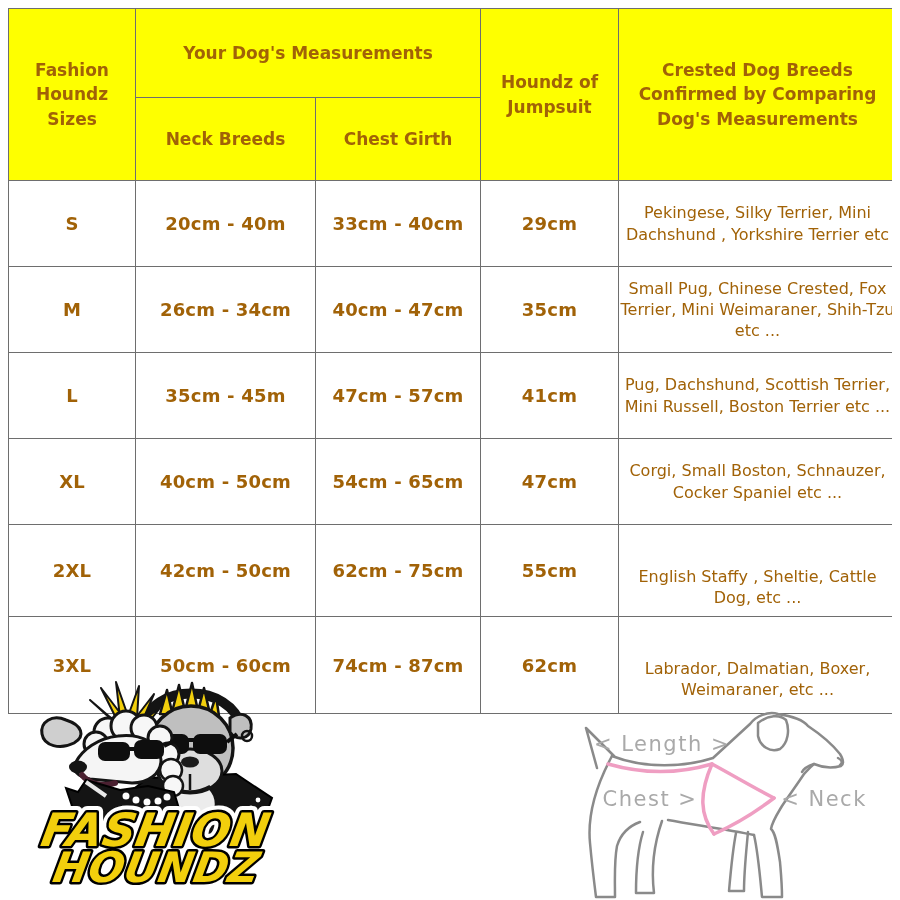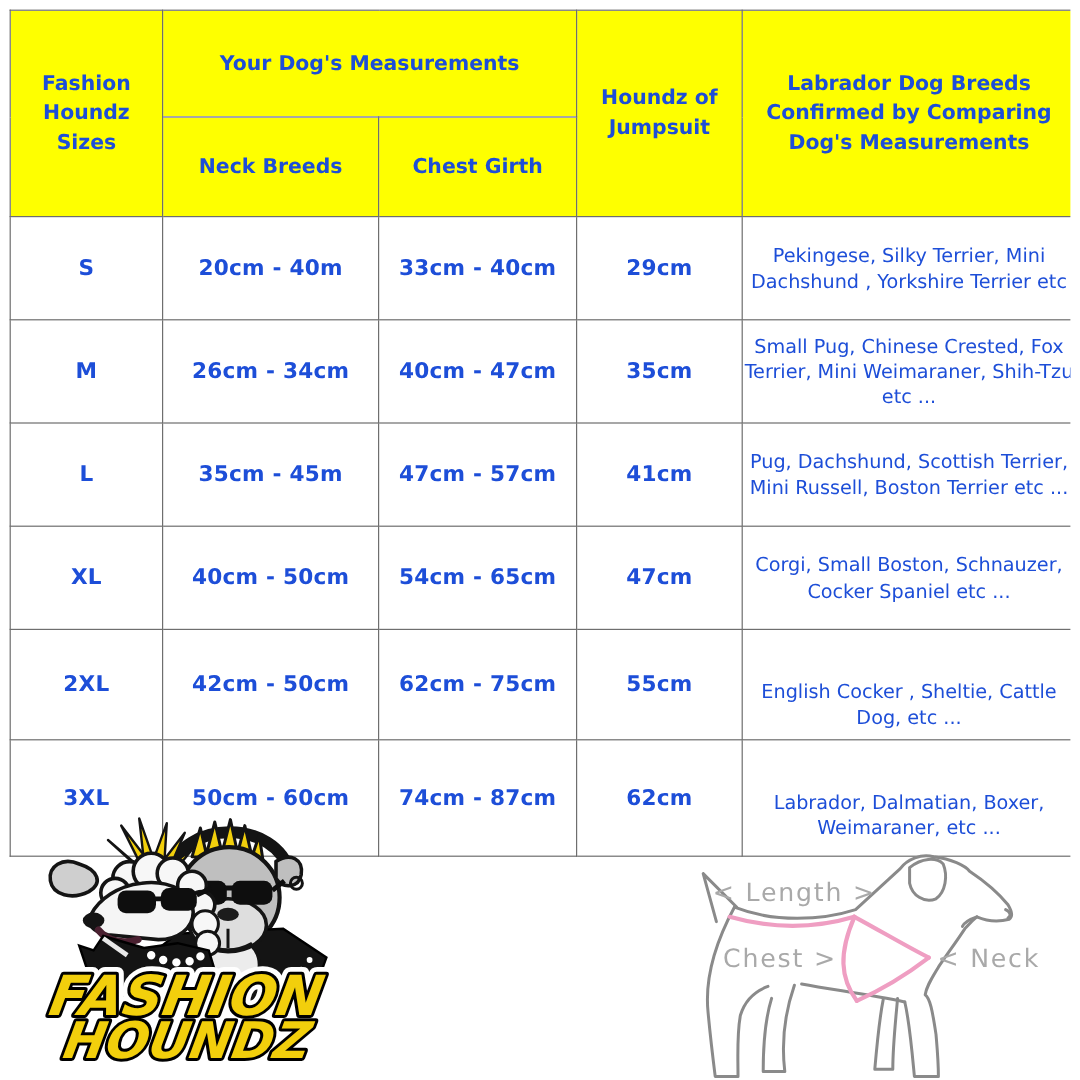--- a/index.html
+++ b/index.html
@@ -1,18 +1,18 @@
 <!DOCTYPE html>
 <html><head>
 <meta charset="utf-8">
 <style>
   html,body { margin:0; padding:0; background:#ffffff; }
   .sheet {
     position:relative; width:892px; height:900px; background:#ffffff;
-    font-family:"DejaVu Sans", sans-serif; color:#1d4ed8; overflow:hidden;
+    font-family:"DejaVu Sans", sans-serif; color:#a16207; overflow:hidden;
   }
 
   
   table.size-chart {
     position:absolute; left:8px; top:8px; width:888px;
     border-collapse:collapse; table-layout:fixed;
   }
   .size-chart th, .size-chart td {
     border:1px solid #6e6e6e; text-align:center; vertical-align:middle;
     padding:2px 8px; overflow:hidden;
@@ -49,21 +49,21 @@
         <col style="width:180px">
         <col style="width:165px">
       <col style="width:138px">
         <col style="width:278px">
     </colgroup>
     <thead>
       <tr>
         <th rowspan="2" class="th-top">Fashion Houndz Sizes</th>
         <th colspan="2" class="th-top">Your Dog's Measurements</th>
         <th rowspan="2">Houndz of Jumpsuit</th>
-        <th rowspan="2">Labrador Dog Breeds Confirmed by Comparing Dog's Measurements</th>
+        <th rowspan="2">Crested Dog Breeds Confirmed by Comparing Dog's Measurements</th>
       </tr>
       <tr>
         <th class="th-sub">Neck Breeds</th>
         <th class="th-sub">Chest Girth</th>
       </tr>
     </thead>
     <tbody>
       <tr>
         <td class="c-size">S</td>
         <td class="c-neck">20cm - 40m</td>
@@ -90,21 +90,21 @@
         <td class="c-neck">40cm - 50cm</td>
         <td class="c-chest">54cm - 65cm</td>
         <td class="c-len">47cm</td>
         <td class="c-breeds">Corgi, Small Boston, Schnauzer, Cocker Spaniel etc ...</td>
       </tr>
       <tr>
         <td class="c-size">2XL</td>
         <td class="c-neck">42cm - 50cm</td>
         <td class="c-chest">62cm - 75cm</td>
         <td class="c-len">55cm</td>
-        <td class="c-breeds low">English Cocker , Sheltie, Cattle Dog, etc ...</td>
+        <td class="c-breeds low">English Staffy , Sheltie, Cattle Dog, etc ...</td>
       </tr>
       <tr>
         <td class="c-size">3XL</td>
         <td class="c-neck">50cm - 60cm</td>
         <td class="c-chest">74cm - 87cm</td>
         <td class="c-len">62cm</td>
         <td class="c-breeds low2">Labrador, Dalmatian, Boxer, Weimaraner, etc ...</td>
       </tr>
     </tbody>
   </table>

